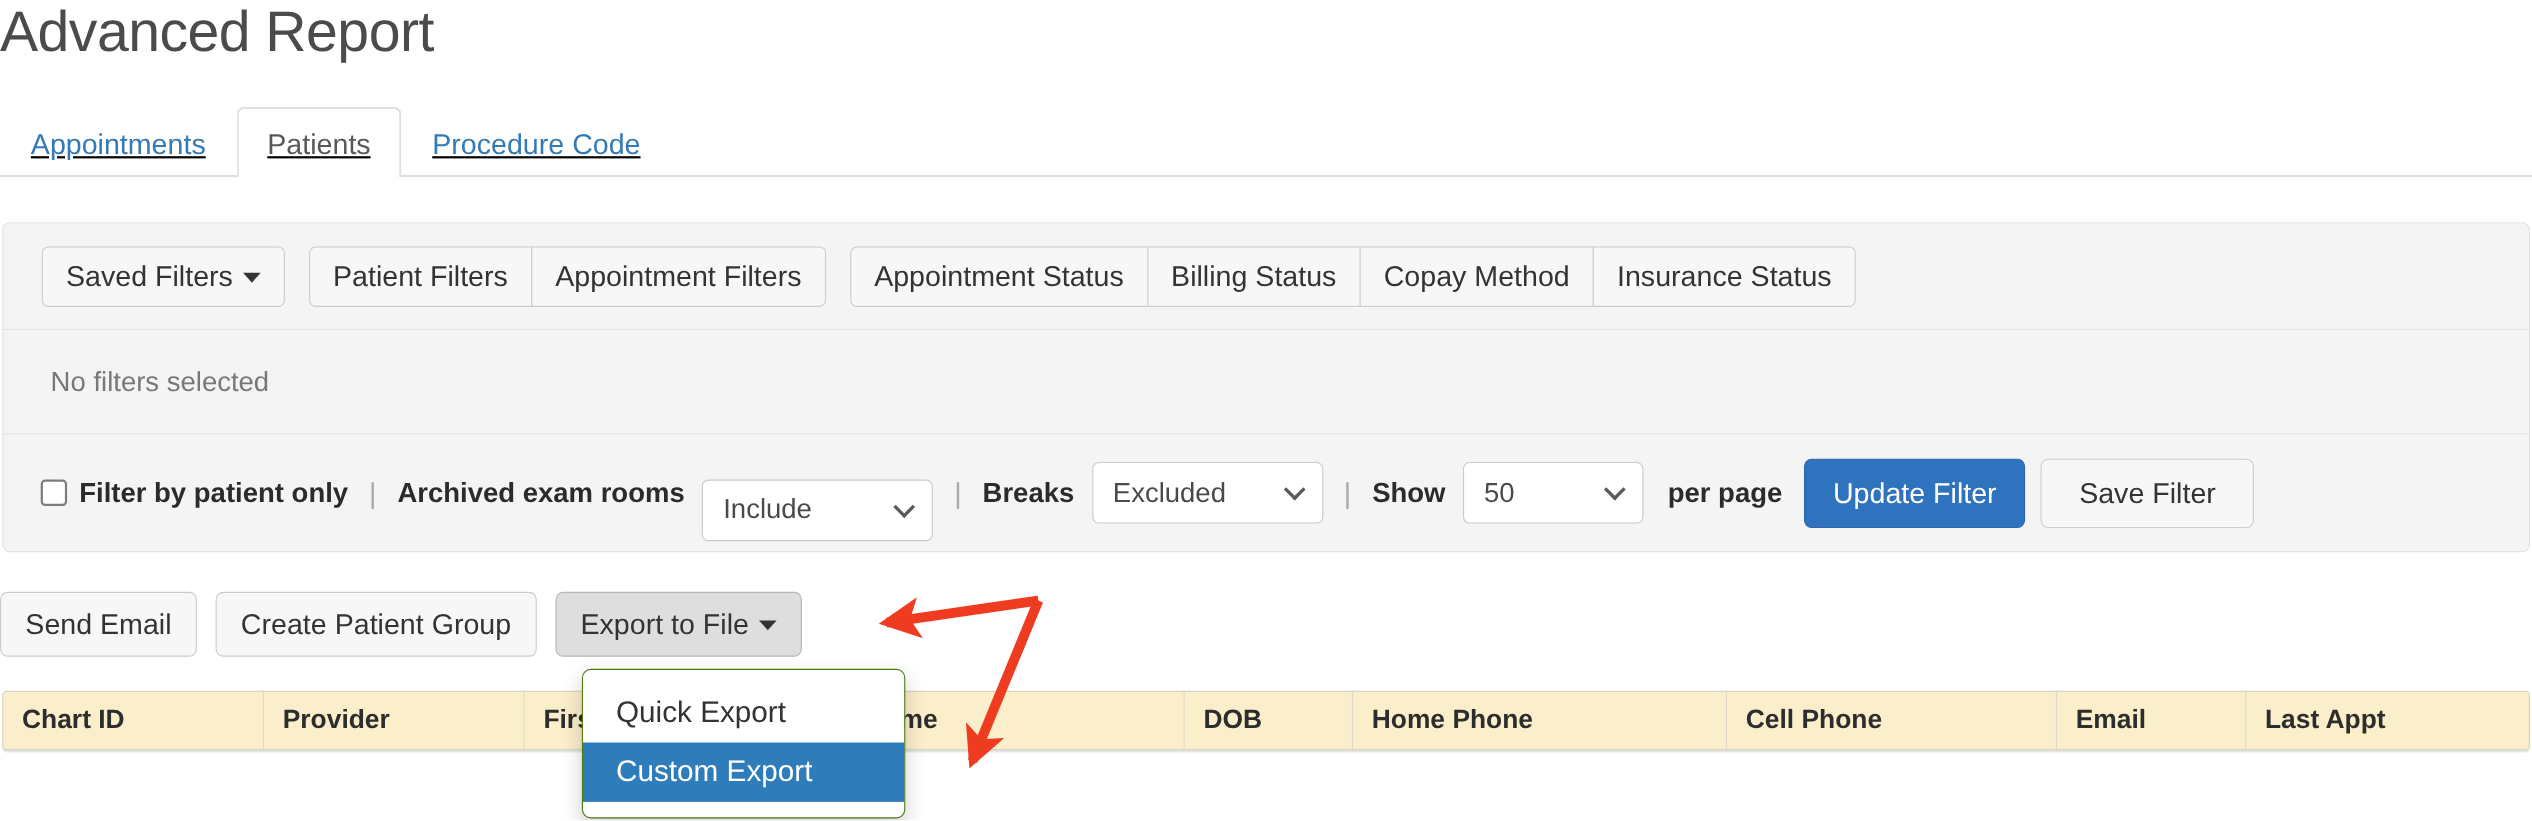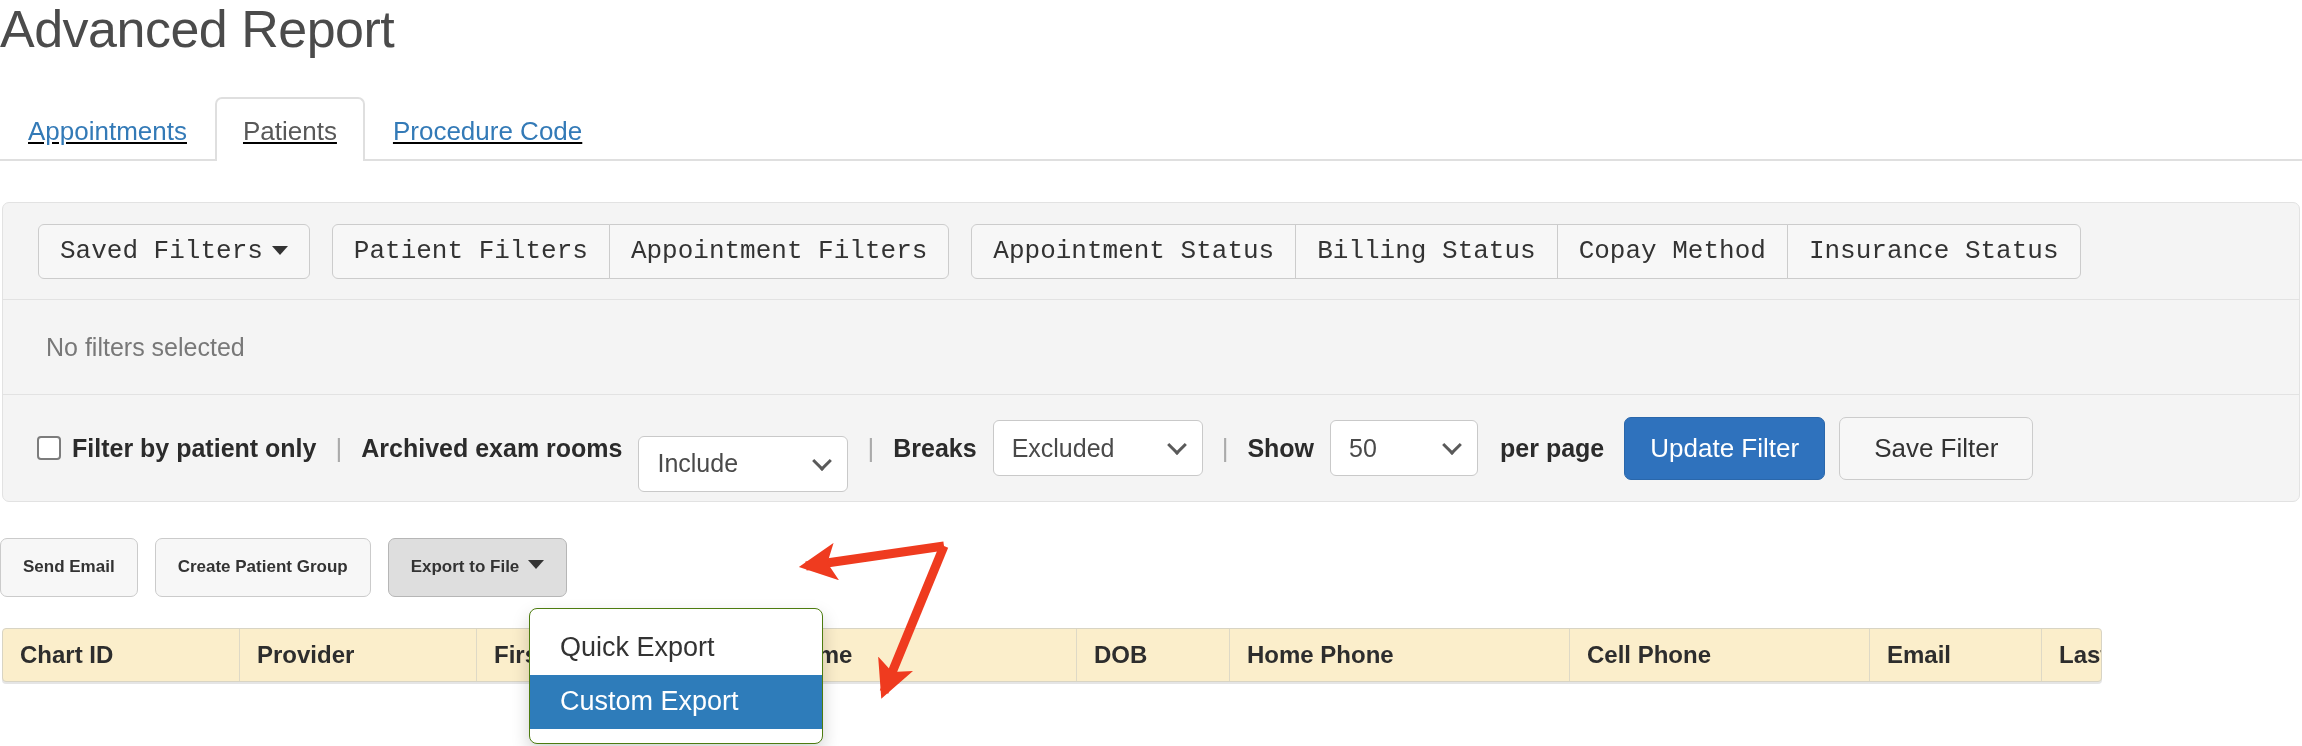--- a/index.html
+++ b/index.html
@@ -70,21 +70,21 @@
     overflow: hidden;
   }
   .filter-row-1 {
     height: 97px;
     display: flex;
     align-items: center;
     padding-left: 35px;
     border-bottom: 1px solid #e2e2e2;
   }
   .btn {
-    font-family: Liberation Mono, monospace;
+    font-family: Liberation Sans, sans-serif;
     font-size: 26px;
     line-height: 26px;
     color: #333333;
     background: #f7f7f7;
     border: 1px solid #cccccc;
     border-radius: 6px;
     padding: 13px 21px 14px 21px;
     cursor: pointer;
     white-space: nowrap;
   }
@@ -154,21 +154,21 @@
     position: absolute;
     right: 18px; top: 50%;
     width: 14px; height: 14px;
     margin-top: -10px;
     border-right: 3px solid #5a5a5a;
     border-bottom: 3px solid #5a5a5a;
     transform: rotate(45deg);
   }
   .sel-include { width: 210px; margin-left: 16px; margin-top: 31px; }
   .sel-breaks  { width: 210px; margin-left: 16px; }
-  .sel-show    { width: 148px; margin-left: 16px; }
+  .sel-show    { width: 164px; margin-left: 16px; }
   .btn-primary {
     background: #2f72bd;
     border: 1px solid #2a67ab;
     color: #ffffff;
     border-radius: 7px;
     font-size: 26px;
     padding: 15px 25px;
     margin-left: 20px;
     cursor: pointer;
     white-space: nowrap;
@@ -186,31 +186,30 @@
   }
 
   
   .action-bar {
     position: absolute;
     left: 0px; top: 538px;
     display: flex;
     align-items: flex-start;
   }
   .abtn {
-    font-size: 17px;
+    font-size: 26px;
     line-height: 26px;
     background: #f7f7f7;
     border: 1px solid #cbcbcb;
     border-radius: 7px;
     color: #333;
     padding: 15px 22px 16px 22px;
     margin-right: 17px;
     cursor: pointer;
     white-space: nowrap;
-    font-weight: bold;
   }
   .abtn.open {
     background: #dedede;
     border-color: #b6b6b6;
   }
 
   
   .dropdown-menu {
     position: absolute;
     left: 529px; top: 608px;
@@ -232,21 +231,21 @@
   }
   .dd-item.hl {
     background: #2e7cba;
     color: #ffffff;
   }
 
   
   .table-head {
     position: absolute;
     left: 2px; top: 628px;
-    width: 2100px;
+    width: 2298px;
     height: 54px;
     display: flex;
     border: 1px solid #d8d4c4;
     border-radius: 4px;
     background: #fbeecb;
     box-shadow: 0 2px 0 rgba(0,0,0,0.10);
     overflow: hidden;
     z-index: 10;
   }
   .th {

